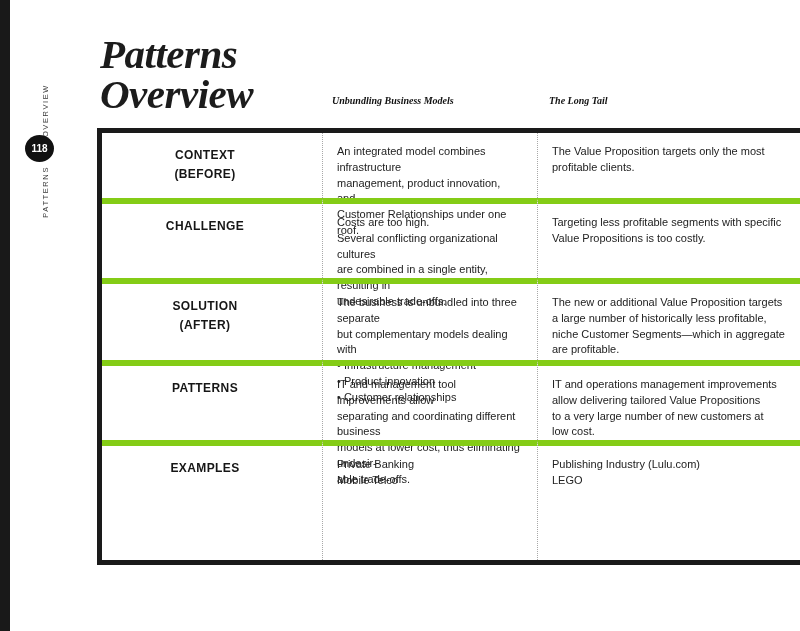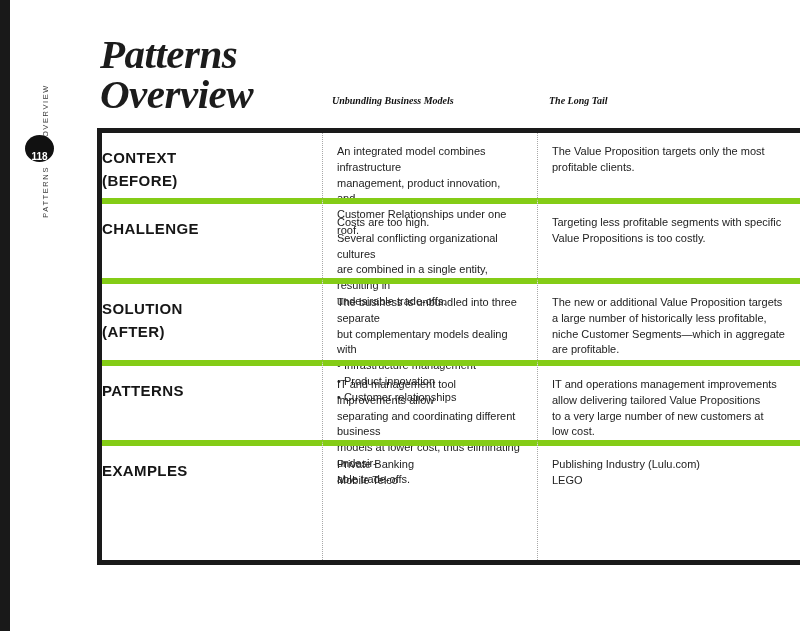--- a/index.html
+++ b/index.html
@@ -27,21 +27,21 @@
     font-weight: 400;
   }
   .side-label.top { left: 41px; top: 84px; }
   .side-label.bottom { left: 41px; top: 166px; }
   .page-badge {
     position: absolute;
     left: 25px; top: 135px;
     width: 29px; height: 27px;
     background: #111111;
     border-radius: 50%;
-    display: flex; align-items: flex-end; justify-content: center;
+    display: flex; align-items: center; justify-content: center;
   }
   .page-badge span {
     color: #ffffff;
     font-size: 10px;
     font-weight: 700;
   }
   .title {
     position: absolute;
     left: 100px; top: 34px;
     font-family: "Liberation Serif", serif;
@@ -68,22 +68,22 @@
     position: absolute;
     left: 97px; top: 128px;
     width: 748px; height: 437px;
     border: 5px solid #1a1a1a;
     background: #ffffff;
     display: grid;
     grid-template-columns: 220px 215px 1fr;
     grid-template-rows: 65px 80px 82px 80px 1fr;
   }
   .lbl {
-    text-align: left;
-    font-size: 15px;
+    text-align: center;
+    font-size: 12px;
     font-weight: 700;
     letter-spacing: 0.4px;
     line-height: 1.55;
     padding: 13px 14px 0 0;
     white-space: pre-line;
     color: #161616;
   }
   .cell {
     font-size: 11px;
     line-height: 1.44;

